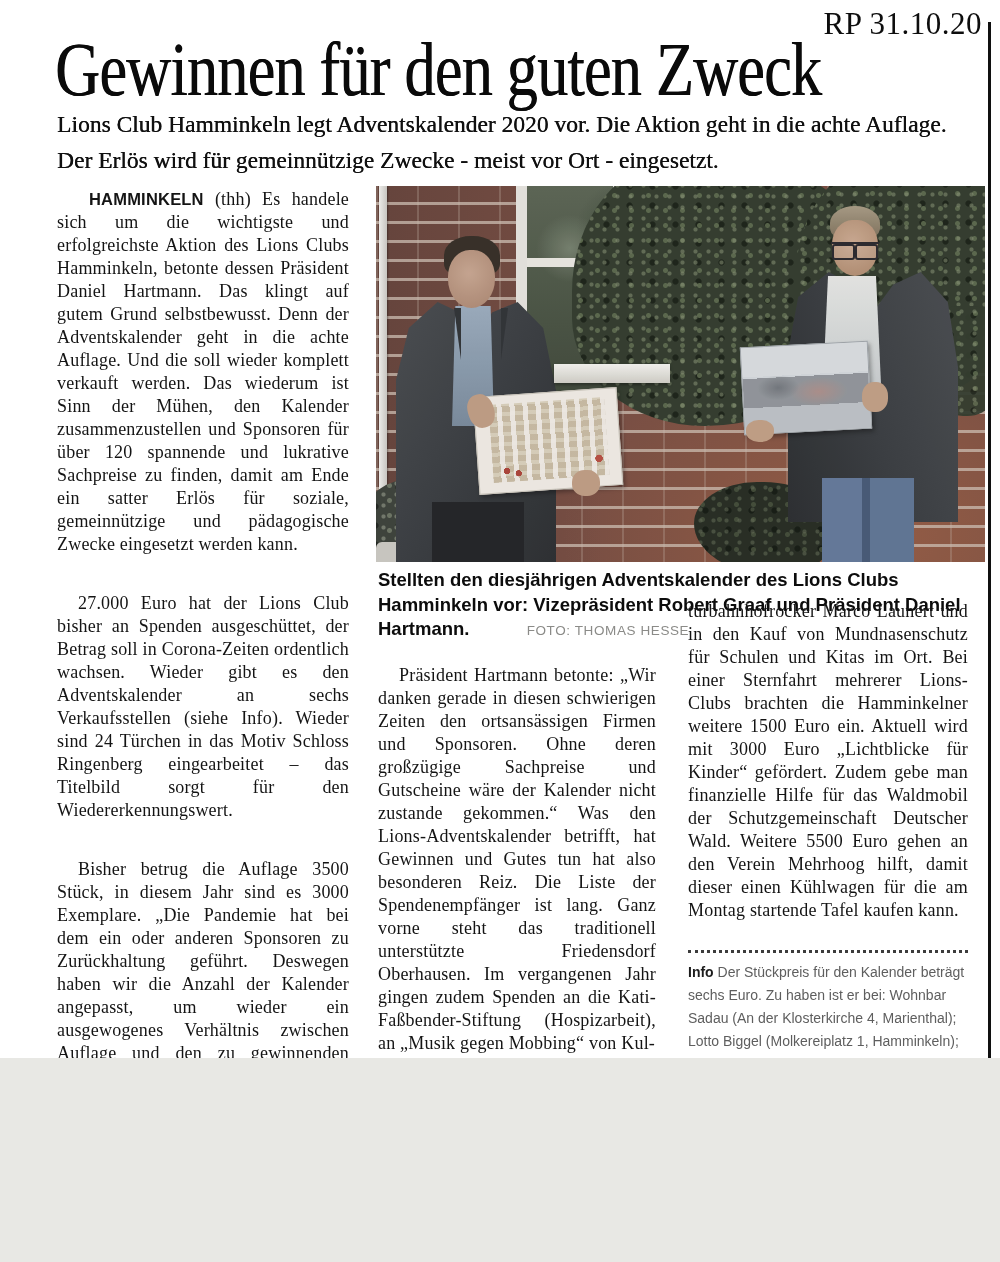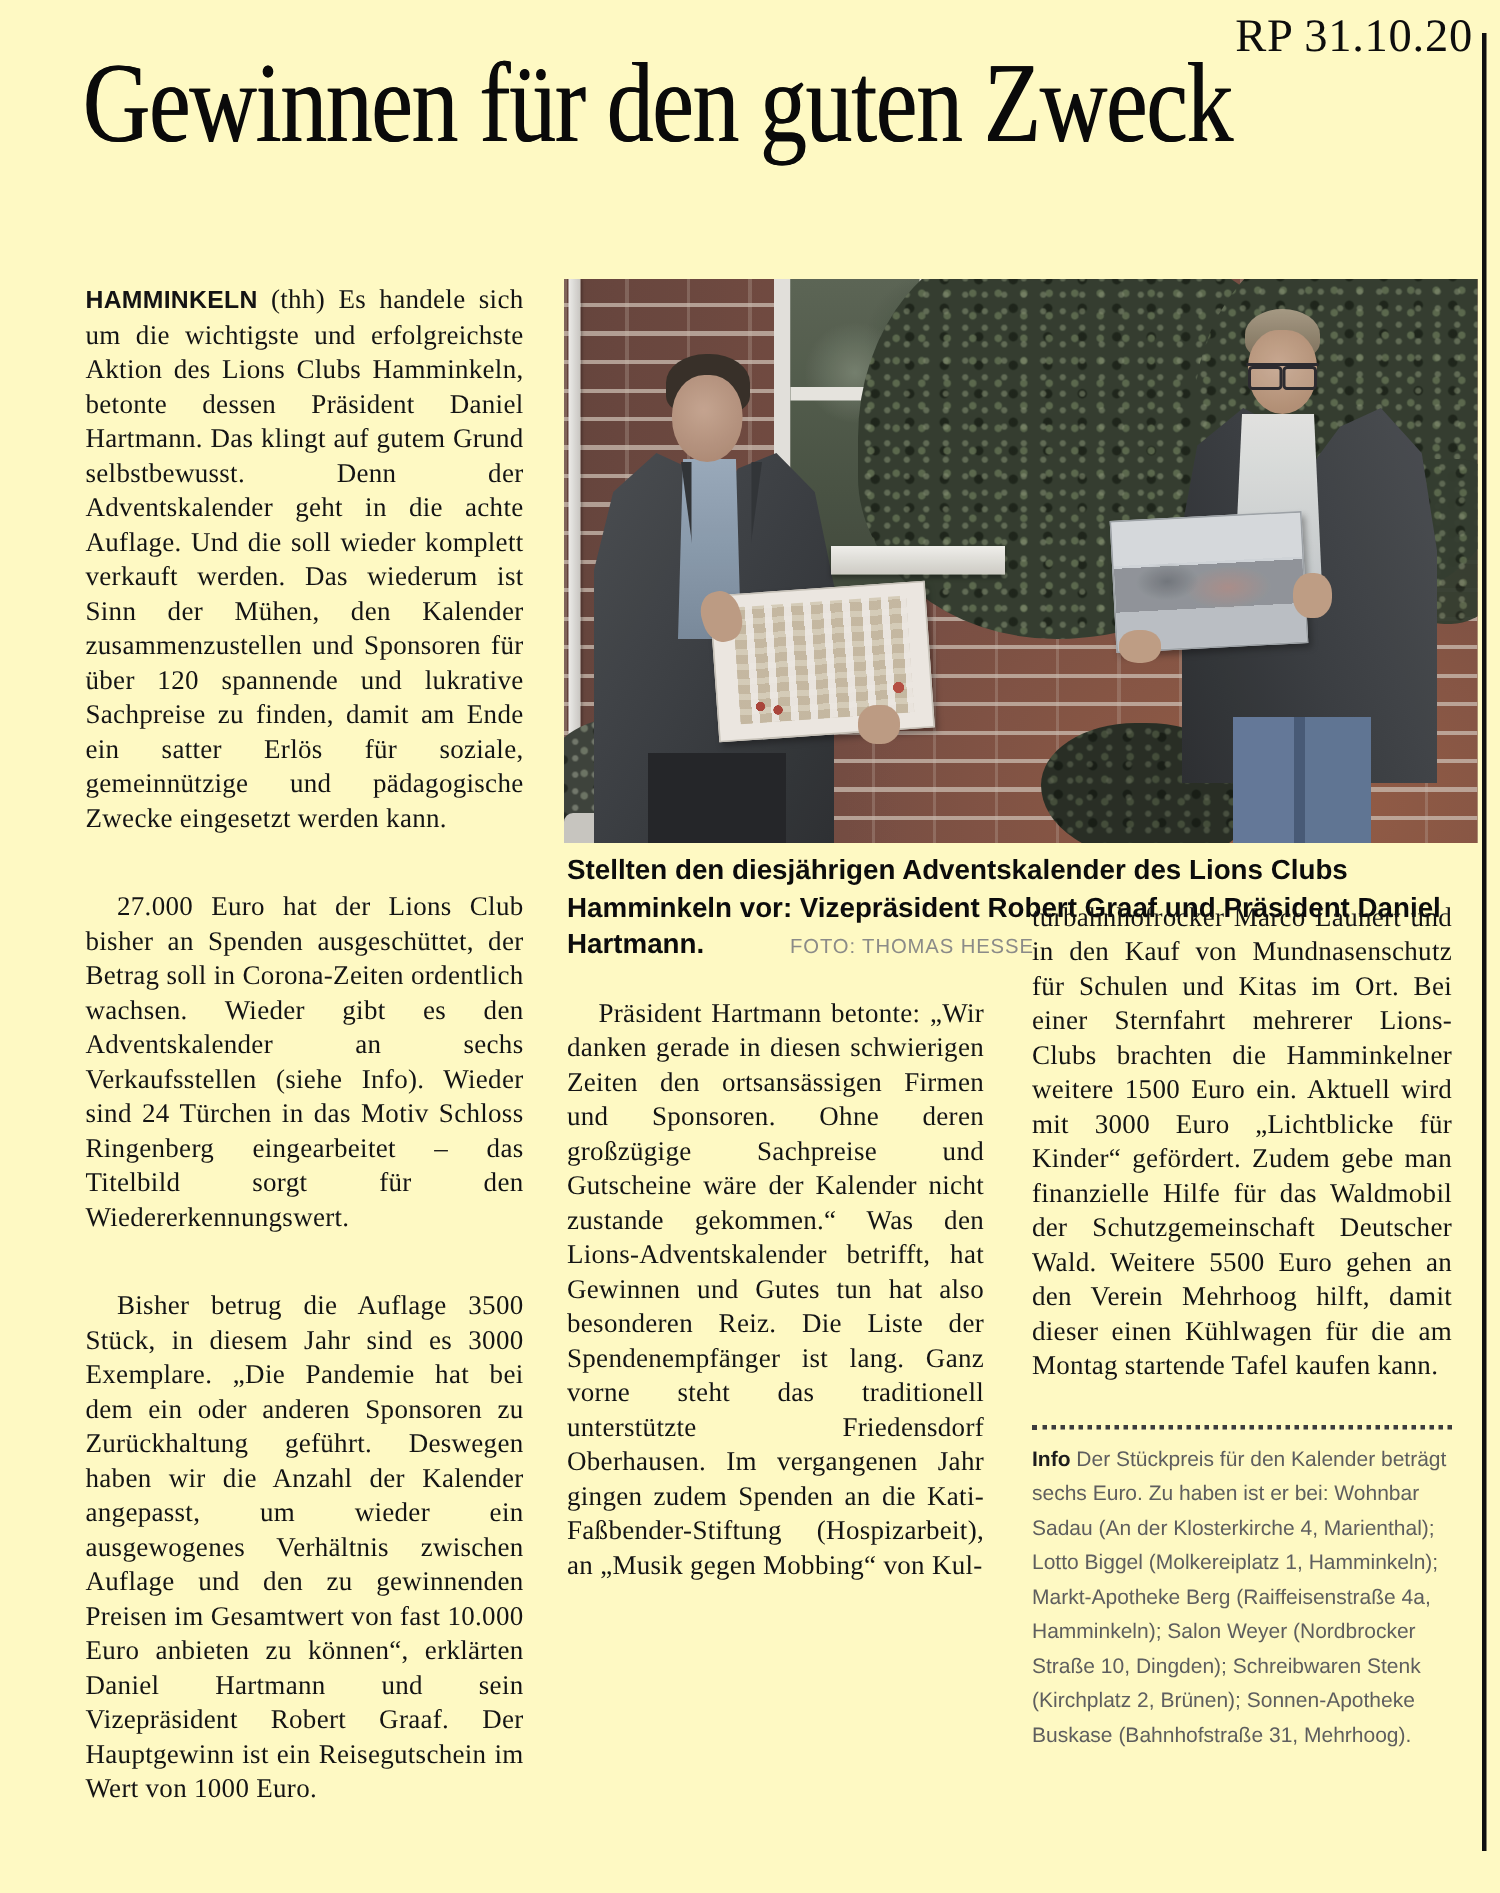--- a/index.html
+++ b/index.html
@@ -1,18 +1,18 @@
 <!DOCTYPE html>
 <html lang="de"><head>
 <meta charset="utf-8">
 <style>
   html,body{margin:0;padding:0;background:#e8e8e4;}
   .page{
-    position:relative; width:1000px; height:1262px; margin:0 auto;
-    background:#fef9c3; overflow:hidden;
+    position:relative; width:1000px; height:1058px; margin:0 auto;
+    background:#ffffff; overflow:hidden;
     font-family:"Liberation Serif", serif; color:#141414;
   }
   
   .dateline{
     position:absolute; top:6px; right:18px;
     font-size:31px; letter-spacing:.5px; color:#0d0d0d;
   }
   .page-rule{
     position:absolute; left:988px; top:22px; width:2.5px; height:1212px;
     background:#101010;
@@ -28,21 +28,21 @@
     font-size:23.5px; line-height:36px; color:#101010;
     text-shadow:.3px 0 0 currentColor;
   }
   
   .col{position:absolute; top:188px; font-size:18px; line-height:23px; letter-spacing:.2px;}
   .col p{margin:0; text-align:justify; hyphens:auto; -webkit-hyphens:auto;}
   .col p.indent{text-indent:21px;margin-top:36px;}
   .col1{left:57px;  width:292px;}
   .col2{left:378px; top:628px; width:278px;}
   .col3{left:688px; top:600px; width:280px;}
-  .loc{font-family:"Liberation Sans", sans-serif; font-weight:bold; font-size:16.5px;}
+  .loc{font-family:"Liberation Sans", sans-serif; font-weight:bold; font-size:16.5px;margin-left:32px;}
   
   .photo{
     position:absolute; left:376px; top:186px; width:609px; height:376px;
     margin:0; overflow:hidden; background:#84483a;
     filter:saturate(.78) contrast(.93) brightness(1.02);
   }
   .ph{position:absolute;}
   .wall{
     left:0; top:0; right:0; bottom:0;
     background-color:#7e4638;
@@ -175,20 +175,21 @@
 </style>
 </head>
 <body>
 
 <div class="page">
 
   <div class="dateline">RP 31.10.20</div>
   <div class="page-rule"></div>
 
   <h1 class="headline">Gewinnen für den guten Zweck</h1>
+  <p class="subhead">Lions Club Hamminkeln legt Adventskalender 2020 vor. Die Aktion geht in die achte Auflage. Der Erlös wird für gemeinnützige Zwecke - meist vor Ort - eingesetzt.</p>
 
   <div class="col col1">
     <p class="para"><span class="loc">HAMMINKELN</span> <span>(thh)</span> <span>Es handele sich um die wichtigste und erfolgreichste Aktion des Lions Clubs Hamminkeln, betonte dessen Präsident Daniel Hartmann. Das klingt auf gutem Grund selbstbewusst. Denn der Adventskalender geht in die achte Auflage. Und die soll wieder komplett verkauft werden. Das wiederum ist Sinn der Mühen, den Kalender zusammenzustellen und Sponsoren für über 120 spannende und lukrative Sachpreise zu finden, damit am Ende ein satter Erlös für soziale, gemeinnützige und pädagogische Zwecke eingesetzt werden kann.</span></p>
     <p class="para indent">27.000 Euro hat der Lions Club bisher an Spenden ausgeschüttet, der Betrag soll in Corona-Zeiten ordentlich wachsen. Wieder gibt es den Adventskalender an sechs Verkaufsstellen (siehe Info). Wieder sind 24 Türchen in das Motiv Schloss Ringenberg eingearbeitet – das Titelbild sorgt für den Wiedererkennungswert.</p>
     <p class="para indent">Bisher betrug die Auflage 3500 Stück, in diesem Jahr sind es 3000 Exemplare. „Die Pandemie hat bei dem ein oder anderen Sponsoren zu Zurückhaltung geführt. Deswegen haben wir die Anzahl der Kalender angepasst, um wieder ein ausgewogenes Verhältnis zwischen Auflage und den zu gewinnenden Preisen im Gesamtwert von fast 10.000 Euro anbieten zu können“, erklärten Daniel Hartmann und sein Vizepräsident Robert Graaf. Der Hauptgewinn ist ein Reisegutschein im Wert von 1000 Euro.</p>
   </div>
 
   <figure class="photo">
     <div class="ph wall"></div>
     <div class="ph pipe"></div>

